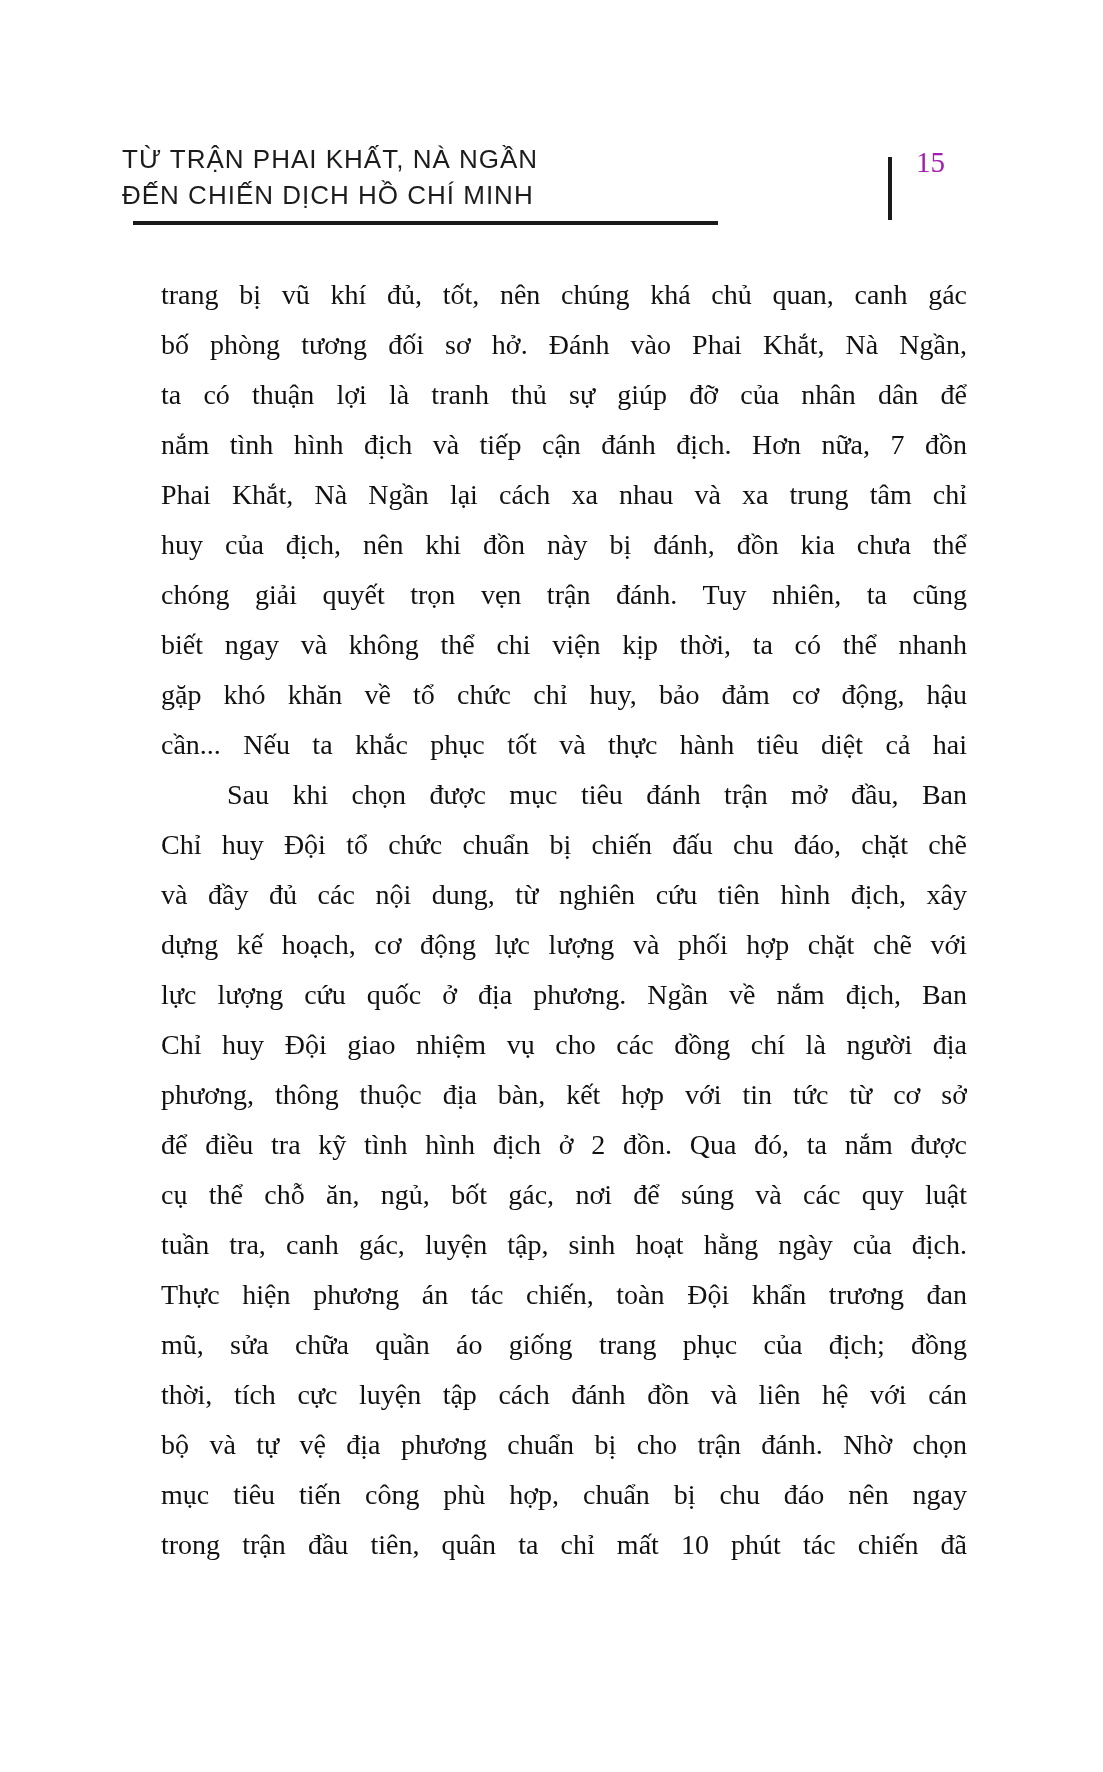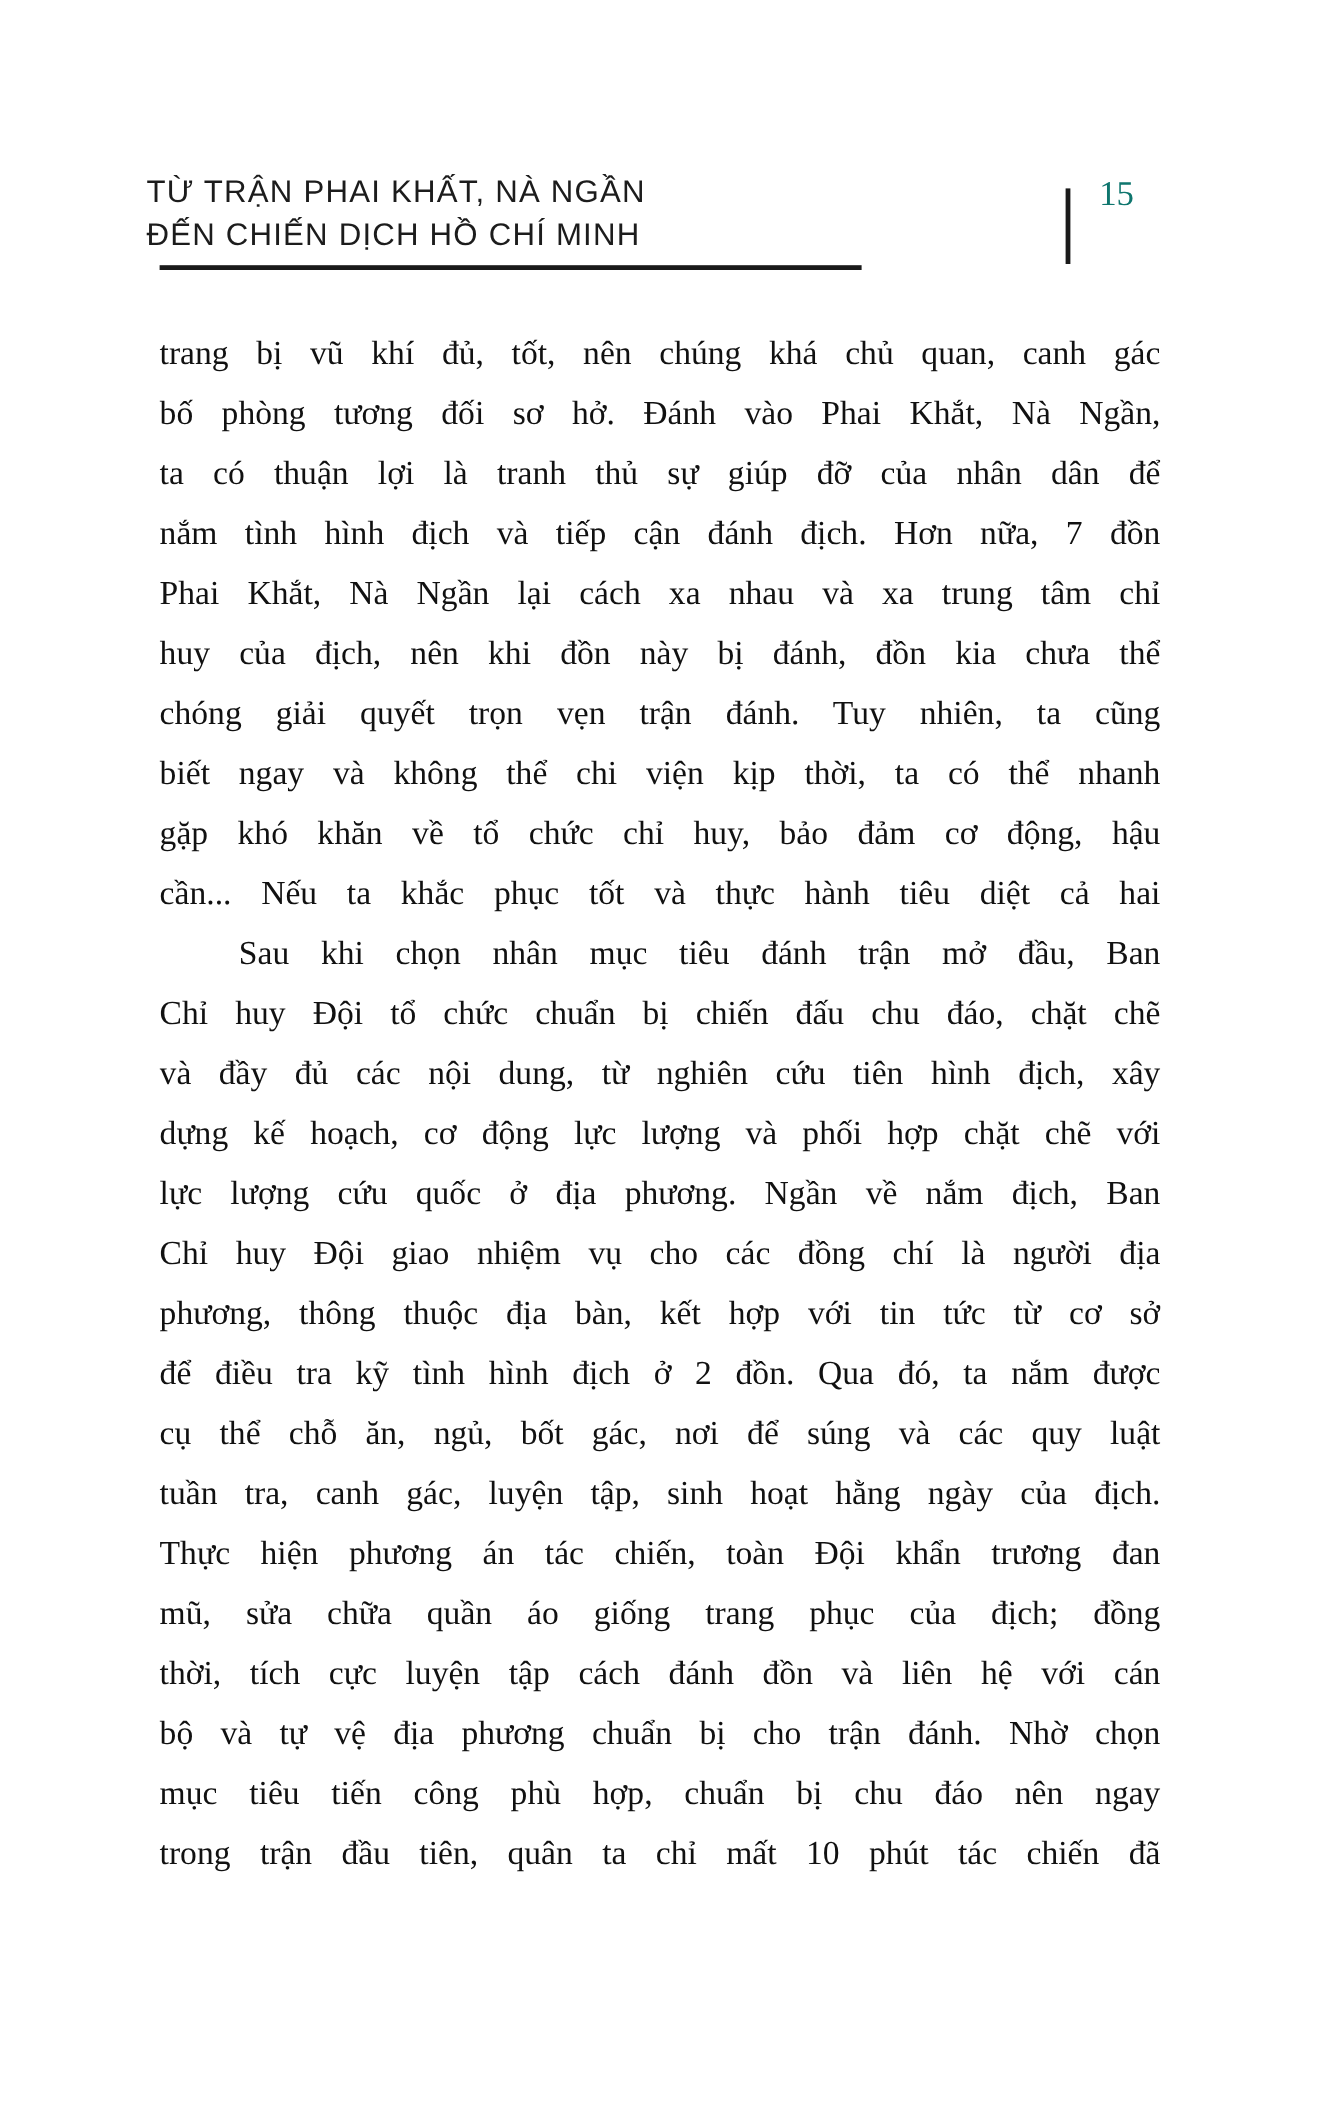--- a/index.html
+++ b/index.html
@@ -42,39 +42,40 @@
     width: 4px;
     height: 63px;
     background: #1a1a1a;
   }
   .pagenum {
     position: absolute;
     left: 916px;
     top: 146px;
     font-family: "Liberation Serif", "DejaVu Serif", serif;
     font-size: 29px;
-    color: #0f766e;
+    color: #a21caf;
   }
   
   .body-text {
     position: absolute;
     left: 133px;
     top: 270px;
     width: 834px;
     font-family: "Liberation Serif", "DejaVu Serif", serif;
     font-size: 28px;
     line-height: 50px;
     color: #111111;
   }
   .line {
     text-align: justify;
     text-align-last: justify;
     height: 50px;
     overflow: hidden;
     white-space: nowrap;
+    margin-left: 28px;
   }
   .line.no-justify {
     text-align-last: left;
   }
   .line.indent {
     text-indent: 66px;
   }
 </style>
 </head>
 <body>
@@ -95,21 +96,21 @@
       <div class="line">trang bị vũ khí đủ, tốt, nên chúng khá chủ quan, canh gác</div>
       <div class="line">bố phòng tương đối sơ hở. Đánh vào Phai Khắt, Nà Ngần,</div>
       <div class="line">ta có thuận lợi là tranh thủ sự giúp đỡ của nhân dân để</div>
       <div class="line">nắm tình hình địch và tiếp cận đánh địch. Hơn nữa, 7 đồn</div>
       <div class="line">Phai Khắt, Nà Ngần lại cách xa nhau và xa trung tâm chỉ</div>
       <div class="line">huy của địch, nên khi đồn này bị đánh, đồn kia chưa thể</div>
       <div class="line">chóng giải quyết trọn vẹn trận đánh. Tuy nhiên, ta cũng</div>
       <div class="line">biết ngay và không thể chi viện kịp thời, ta có thể nhanh</div>
       <div class="line">gặp khó khăn về tổ chức chỉ huy, bảo đảm cơ động, hậu</div>
       <div class="line">cần... Nếu ta khắc phục tốt và thực hành tiêu diệt cả hai</div>
-      <div class="line indent">Sau khi chọn nhân mục tiêu đánh trận mở đầu, Ban</div>
+      <div class="line indent">Sau khi chọn được mục tiêu đánh trận mở đầu, Ban</div>
       <div class="line">Chỉ huy Đội tổ chức chuẩn bị chiến đấu chu đáo, chặt chẽ</div>
       <div class="line">và đầy đủ các nội dung, từ nghiên cứu tiên hình địch, xây</div>
       <div class="line">dựng kế hoạch, cơ động lực lượng và phối hợp chặt chẽ với</div>
       <div class="line">lực lượng cứu quốc ở địa phương. Ngần về nắm địch, Ban</div>
       <div class="line">Chỉ huy Đội giao nhiệm vụ cho các đồng chí là người địa</div>
       <div class="line">phương, thông thuộc địa bàn, kết hợp với tin tức từ cơ sở</div>
       <div class="line">để điều tra kỹ tình hình địch ở 2 đồn. Qua đó, ta nắm được</div>
       <div class="line">cụ thể chỗ ăn, ngủ, bốt gác, nơi để súng và các quy luật</div>
       <div class="line">tuần tra, canh gác, luyện tập, sinh hoạt hằng ngày của địch.</div>
       <div class="line">Thực hiện phương án tác chiến, toàn Đội khẩn trương đan</div>

